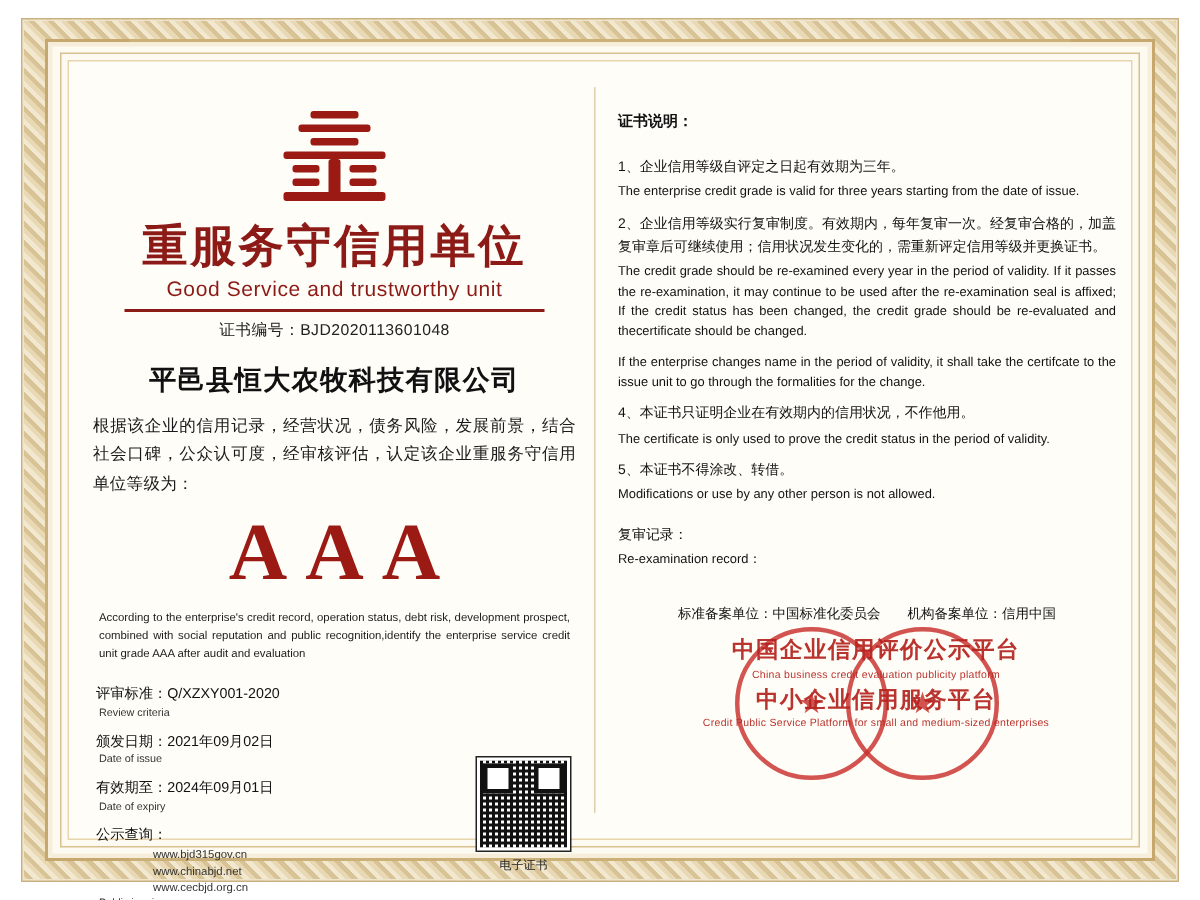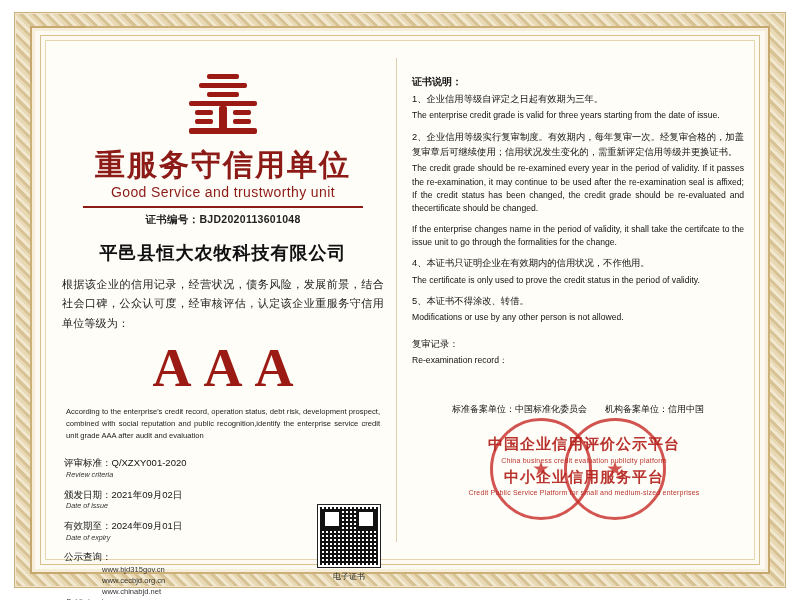--- a/index.html
+++ b/index.html
@@ -111,21 +111,20 @@
     width: 280px;
     height: 2px;
     background: #8c1a16;
     margin: 6px auto 0 auto;
   }
   .cert-no {
     font-size: 10.5px;
     color: #222;
     margin-top: 5px;
     letter-spacing: 0.3px;
-    font-weight: bold;
   }
   .company {
     font-family: "Liberation Serif", serif;
     font-size: 18px;
     font-weight: bold;
     color: #111;
     margin-top: 14px;
     letter-spacing: 1px;
   }
   .statement-cn {
@@ -167,21 +166,20 @@
   .detail-cn {
     font-size: 9.5px;
     color: #111;
     line-height: 1.35;
   }
   .detail-en {
     font-size: 7.2px;
     color: #333;
     line-height: 1.3;
     padding-left: 2px;
-    font-style: italic;
   }
   .detail-links {
     font-size: 7.6px;
     color: #333;
     line-height: 1.45;
     padding-left: 38px;
   }
 
   .qr-block {
     position: absolute;
@@ -226,21 +224,21 @@
     right: 56px;
     bottom: 58px;
     font-size: 9px;
     color: #111;
     line-height: 1.5;
   }
   .notes-title-cn {
     font-size: 10px;
     font-weight: bold;
     color: #111;
-    margin-bottom: 3px;
+    margin-bottom: 15px;
   }
   .notes-title-en {
     font-size: 9px;
     color: #111;
     margin-bottom: 8px;
   }
   .note-cn {
     font-size: 9.3px;
     color: #111;
     line-height: 1.65;
@@ -296,21 +294,21 @@
     left: 50%; top: 50%;
     width: 16px; height: 16px;
     margin: -8px 0 0 -8px;
     background: #c9302c;
     clip-path: polygon(50% 0%, 61% 35%, 98% 35%, 68% 57%, 79% 91%, 50% 70%, 21% 91%, 32% 57%, 2% 35%, 39% 35%);
   }
 
   .platform-lines {
     position: absolute;
     left: 20px;
-    bottom: 44px;
+    bottom: 54px;
     right: 8px;
     text-align: center;
     color: #b5231f;
     opacity: 0.92;
   }
   .plat-cn-1, .plat-cn-2 {
     font-family: "Liberation Serif", serif;
     font-size: 15px;
     font-weight: bold;
     letter-spacing: 1px;
@@ -394,22 +392,22 @@
         <div class="detail-cn">
           <span>有效期至：</span><span>2024年09月01日</span>
         </div>
         <div class="detail-en">Date of expiry</div>
       </div>
 
       <div class="detail-row">
         <div class="detail-cn">公示查询：</div>
         <div class="detail-links">
           <div>www.bjd315gov.cn</div>
+          <div>www.chinabjd.net</div>
           <div>www.cecbjd.org.cn</div>
-          <div>www.chinabjd.net</div>
         </div>
         <div class="detail-en">Public inquiry</div>
       </div>
 
       <div class="qr-block">
         <div class="qr"></div>
         <div class="qr-label">电子证书</div>
       </div>
     </div>
   </div>

